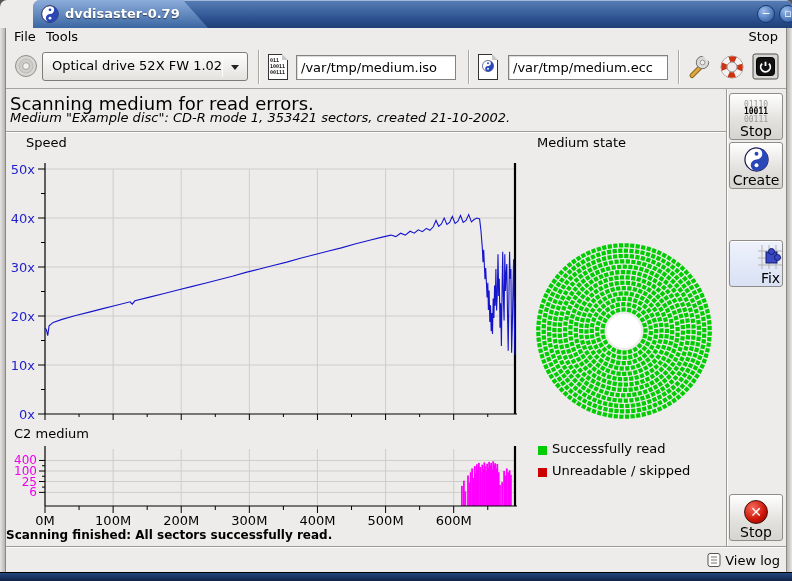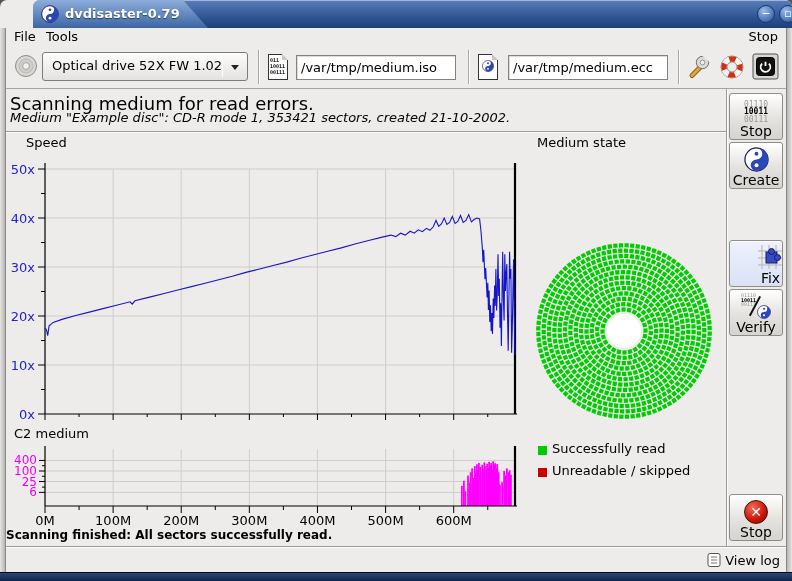--- a/index.html
+++ b/index.html
@@ -1175,39 +1175,20 @@
             <g fill="#3949c6" stroke="#141a66" stroke-width="1">
               <rect x="9" y="8" width="11" height="11"></rect>
               <circle cx="14.5" cy="7.5" r="3"></circle>
               <circle cx="20.5" cy="13.5" r="3"></circle>
             </g>
           </svg>
         </span>
         <span class="lbl">Fix</span>
       </div>
 
-      <div class="gbtn" style="top:200px;">
-        <span class="verify-ico">
-          <span class="vbin">
-            <div class="b1" style="color:#999;">01110</div>
-            <div class="b2">10011</div>
-            <div class="b3" style="color:#999;">00111</div>
-          </span>
-          <span class="slash"></span>
-          <span class="yyp">
-              <svg width="14" height="14" viewBox="0 0 32 32">
-                <circle cx="16" cy="16" r="14.8" fill="#fff" stroke="#1a1a55" stroke-width="1.6"></circle>
-                <path d="M16,1.2 a14.8,14.8 0 0 1 0,29.6 a7.4,7.4 0 0 1 0,-14.8 a7.4,7.4 0 0 0 0,-14.8 z" fill="#2a47b8"></path>
-                <circle cx="16" cy="8.6" r="2.5" fill="#2a47b8"></circle>
-                <circle cx="16" cy="23.4" r="2.5" fill="#fff"></circle>
-              </svg>
-            </span>
-        </span>
-        <span class="lbl">Verify</span>
-      </div>
 
       <div class="gbtn" style="top:405px;">
         <span class="stop-ico">✕</span>
         <span class="lbl">Stop</span>
       </div>
     </div>
 
     <div class="footer">
       <div class="viewlog">
         <span>

